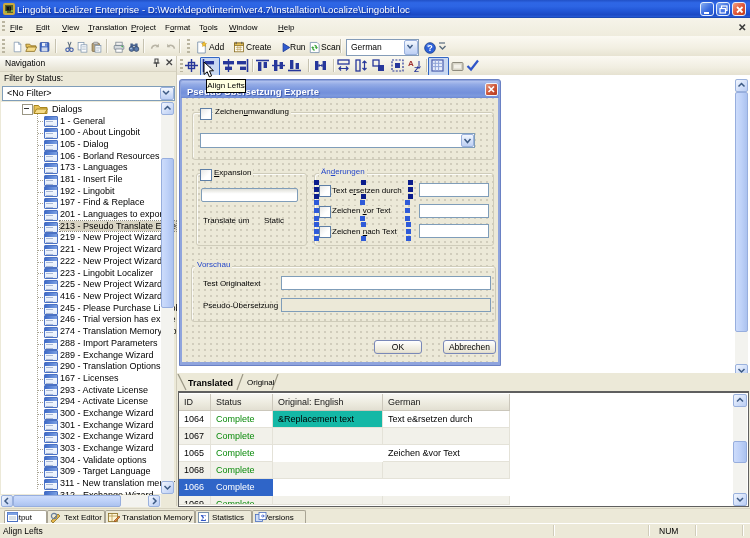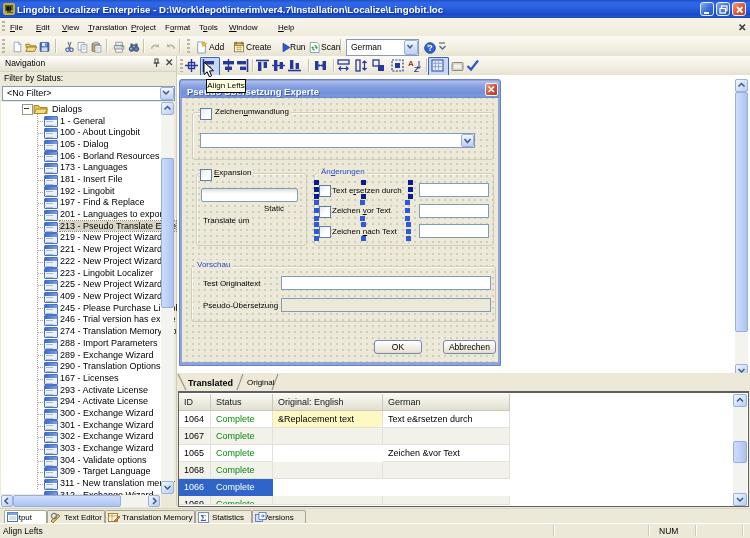--- a/index.html
+++ b/index.html
@@ -33,21 +33,21 @@
 <div class="a" style="left:0;top:0;width:750px;height:18px;background:linear-gradient(180deg,#2150c6 0%,#2e66e5 15%,#2d65e4 35%,#2156d6 60%,#1a49c4 82%,#2458d4 93%,#15409e 100%)"></div>
 <svg class="a" style="left:3px;top:3px" width="12" height="12">
 <rect x="0" y="0" width="12" height="12" rx="2" fill="#caa93f"></rect>
 <rect x="2" y="2" width="8" height="8" fill="#55612a"></rect>
 <rect x="3" y="3" width="5" height="5" fill="#2e3420"></rect>
 <rect x="8" y="7" width="2" height="2" fill="#7fae3f"></rect>
       <rect x="2" y="8" width="2" height="2" fill="#8cb845"></rect>
 <rect x="4" y="4" width="2" height="3" fill="#111"></rect>
       <rect x="7" y="4" width="1" height="3" fill="#111"></rect>
     </svg>
-<div class="a" style="left:17px;top:4px;font-size:9.7px;font-weight:bold;color:#fff;text-shadow:1px 1px 1px #12329a;letter-spacing:0px">Lingobit Localizer Enterprise - D:\Work\depot\interim\ver4.7\Installation\Localize\Lingobit.loc</div>
+<div class="a" style="left:17px;top:4px;font-size:9.7px;font-weight:normal;color:#fff;text-shadow:1px 1px 1px #12329a;letter-spacing:0px">Lingobit Localizer Enterprise - D:\Work\depot\interim\ver4.7\Installation\Localize\Lingobit.loc</div>
 <div class="a" style="left:700px;top:2px;width:14px;height:14px;border:1px solid #e7effc;border-radius:3px;background:linear-gradient(135deg,#88aef2,#3a6ce0 55%,#2052c8);box-sizing:border-box">
       <svg width="12" height="12" style="position:absolute;left:0;top:0">
         <rect x="3" y="9" width="5" height="2" fill="#fff"></rect>
       </svg>
     </div>
 <div class="a" style="left:716px;top:2px;width:14px;height:14px;border:1px solid #e7effc;border-radius:3px;background:linear-gradient(135deg,#88aef2,#3a6ce0 55%,#2052c8);box-sizing:border-box">
       <svg width="12" height="12" style="position:absolute;left:0;top:0">
         <rect x="4.5" y="3" width="5.5" height="4.5" fill="none" stroke="#fff" stroke-width="1.2"></rect>
         <rect x="3" y="5.5" width="5.5" height="4.5" fill="#4a77e4" stroke="#fff" stroke-width="1.2"></rect>
       </svg>
@@ -310,21 +310,21 @@
 <div class="ticon" style="left:44px;top:257px"></div>
 <div class="trow" style="left:60px;top:256px;width:100px">222 - New Project Wizard</div>
 <div class="stub" style="left:38px;top:273px;width:6px"></div>
 <div class="ticon" style="left:44px;top:268px"></div>
 <div class="trow" style="left:60px;top:268px;width:100px">223 - Lingobit Localizer</div>
 <div class="stub" style="left:38px;top:285px;width:6px"></div>
 <div class="ticon" style="left:44px;top:280px"></div>
 <div class="trow" style="left:60px;top:279px;width:100px">225 - New Project Wizard</div>
 <div class="stub" style="left:38px;top:297px;width:6px"></div>
 <div class="ticon" style="left:44px;top:292px"></div>
-<div class="trow" style="left:60px;top:291px;width:100px">409 - New Project Wizard</div>
+<div class="trow" style="left:60px;top:291px;width:100px">416 - New Project Wizard</div>
 <div class="stub" style="left:38px;top:308px;width:6px"></div>
 <div class="ticon" style="left:44px;top:304px"></div>
 <div class="trow" style="left:60px;top:303px;width:100px">245 - Please Purchase Lingob</div>
 <div class="stub" style="left:38px;top:320px;width:6px"></div>
 <div class="ticon" style="left:44px;top:315px"></div>
 <div class="trow" style="left:60px;top:314px;width:100px">246 - Trial version has expire</div>
 <div class="stub" style="left:38px;top:332px;width:6px"></div>
 <div class="ticon" style="left:44px;top:327px"></div>
 <div class="trow" style="left:60px;top:326px;width:100px">274 - Translation Memory Op</div>
 <div class="stub" style="left:38px;top:344px;width:6px"></div>
@@ -406,21 +406,21 @@
 <div class="gblab" style="left:213px;top:107px">Zeichen<span class="u">u</span>mwandlung</div>
 <div class="fld" style="left:200px;top:133px;width:275px;height:15px;box-sizing:border-box"></div>
 <div class="a" style="left:461px;top:134px;width:13px;height:13px;background:linear-gradient(180deg,#f4f8fe,#d3e0f8 55%,#bed0f4);border:1px solid #9ab1dd;border-radius:2px;box-sizing:border-box"><svg width="11" height="11">
         <path d="M2.5 4 L5.5 7.5 L8.5 4" fill="none" stroke="#3c5a84" stroke-width="1.5"></path>
       </svg></div>
 <div class="gb" style="left:196px;top:173px;width:109px;height:71px"></div>
 <div class="cb" style="left:200px;top:169px"></div>
 <div class="gblab" style="left:212px;top:168px"><span class="u">E</span>xpansion</div>
 <div class="fld" style="left:201px;top:188px;width:95px;height:12px;border-radius:2px;background:linear-gradient(180deg,#dfdfd8,#fff 40%)"></div>
 <div class="a" style="left:203px;top:216px;font-size:8px;line-height:10px">Translate um</div>
-<div class="a" style="left:264px;top:204px;font-size:8px;line-height:10px">Static</div>
+<div class="a" style="left:264px;top:216px;font-size:8px;line-height:10px">Static</div>
 <div class="gb" style="left:314px;top:173px;width:178px;height:71px"></div>
 <div class="gblab blue" style="left:319px;top:167px">Än<span class="u">d</span>erungen</div>
 <div class="cb" style="left:319px;top:185px"></div>
 <div class="a" style="left:332px;top:186px;font-size:8px;line-height:10px;background:#ECE9D8">Text e<span class="u">r</span>setzen durch</div>
 <div class="fld" style="left:419px;top:183px;width:70px;height:14px;box-sizing:border-box"></div>
 <div class="cb" style="left:319px;top:206px"></div>
 <div class="a" style="left:332px;top:206px;font-size:8px;line-height:10px;background:#ECE9D8">Zeichen <span class="u">v</span>or Text</div>
 <div class="fld" style="left:419px;top:204px;width:70px;height:14px;box-sizing:border-box"></div>
 <div class="cb" style="left:319px;top:226px"></div>
 <div class="a" style="left:332px;top:227px;font-size:8px;line-height:10px;background:#ECE9D8">Zeichen <span class="u">n</span>ach Text</div>
@@ -469,21 +469,21 @@
 </svg>
 <div class="a" style="left:188px;top:378px;font-size:9px;font-weight:bold;line-height:10px">Translated</div>
 <div class="a" style="left:247px;top:378px;font-size:8px;line-height:10px">Original</div>
 <div class="a" style="left:178px;top:391px;width:571px;height:116px;background:#fff;border:1px solid #5f5f5f;border-top-width:2px;box-sizing:border-box"></div>
 <div class="thead" style="left:179px;width:32px">ID</div>
 <div class="thead" style="left:211px;width:62px">Status</div>
 <div class="thead" style="left:273px;width:110px">Original: English</div>
 <div class="thead" style="left:383px;width:127px">German</div>
 <div class="cell" style="left:179px;top:411px;width:32px;height:17px;background:#fff">1064</div>
 <div class="cell grn" style="left:211px;top:411px;width:62px;height:17px;background:#fff">Complete</div>
-<div class="cell" style="left:273px;top:411px;width:110px;height:17px;background:#fef9c3">&amp;Replacement text</div>
+<div class="cell" style="left:273px;top:411px;width:110px;height:17px;background:#14b8a6">&amp;Replacement text</div>
 <div class="cell" style="left:383px;top:411px;width:127px;height:17px;background:#fff">Text e&amp;rsetzen durch</div>
 <div class="cell" style="left:179px;top:428px;width:32px;height:17px;background:#f2f1ea">1067</div>
 <div class="cell grn" style="left:211px;top:428px;width:62px;height:17px;background:#f2f1ea">Complete</div>
 <div class="cell" style="left:273px;top:428px;width:110px;height:17px;background:#f2f1ea"></div>
 <div class="cell" style="left:383px;top:428px;width:127px;height:17px;background:#f2f1ea"></div>
 <div class="cell" style="left:179px;top:445px;width:32px;height:17px;background:#fff">1065</div>
 <div class="cell grn" style="left:211px;top:445px;width:62px;height:17px;background:#fff">Complete</div>
 <div class="cell" style="left:383px;top:445px;width:127px;height:17px;background:#fff">Zeichen &amp;vor Text</div>
 <div class="cell" style="left:179px;top:462px;width:32px;height:17px;background:#f2f1ea">1068</div>
 <div class="cell grn" style="left:211px;top:462px;width:62px;height:17px;background:#f2f1ea">Complete</div>

